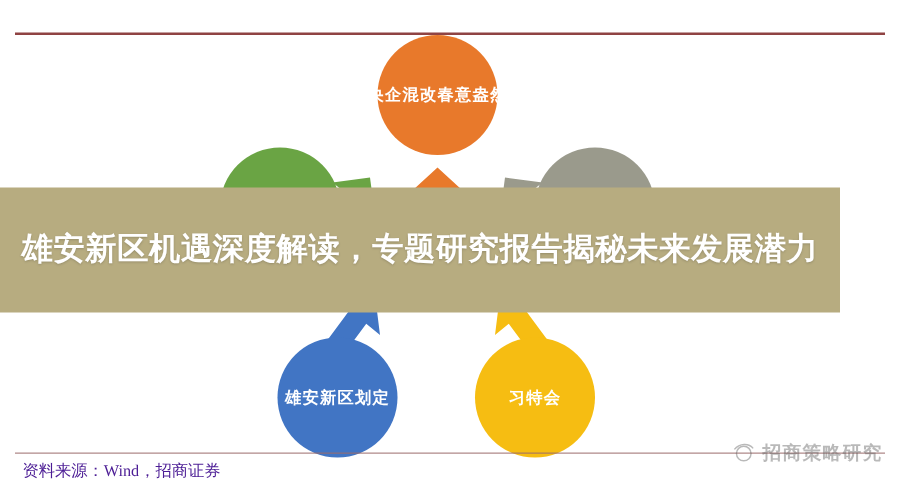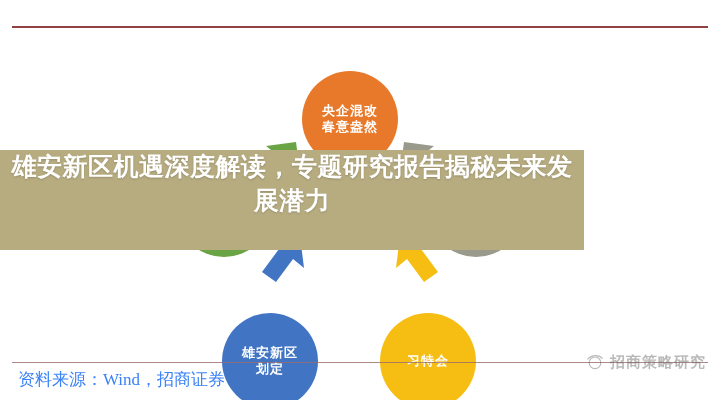--- a/index.html
+++ b/index.html
@@ -21,60 +21,59 @@
   .title-rule{
     position:absolute;left:12px;top:26px;width:696px;height:2px;
     background:#7b2222;opacity:.85;
   }
 
   
   .diagram{position:absolute;left:0;top:30px;width:720px;height:320px;}
 
   .node{
     position:absolute;border-radius:50%;
-    display:flex;flex-direction:column;align-items:center;justify-content:center;
+    display:flex;flex-direction:row;align-items:center;justify-content:center;
     color:#ffffff;font-weight:bold;line-height:1.22;
     text-align:center;letter-spacing:1px;
     font-family:"Liberation Sans","DejaVu Sans",sans-serif;
-    margin-top:43px;
   }
   .node span{display:block;white-space:nowrap;}
 
   .n-orange{left:302px;top:-2px;width:96px;height:96px;background:#e8792b;font-size:13px;}
   .n-green {left:176px;top:88px; width:96px;height:96px;background:#6aa444;font-size:13px;}
   .n-gray  {left:428px;top:88px; width:96px;height:96px;background:#9a9a8c;font-size:13px;}
   .n-blue  {left:222px;top:240px;width:96px;height:96px;background:#4175c4;font-size:13px;}
   .n-yellow{left:380px;top:240px;width:96px;height:96px;background:#f6bd12;font-size:13px;}
 
   
   .arrow{position:absolute;}
 
   
   .overlay{
-    position:absolute;left:0;top:150px;width:584px;height:100px;
+    position:absolute;left:0;top:150px;width:672px;height:100px;
     background:#b7ac80;
-    display:flex;justify-content:center;
+    display:flex;align-items:center;justify-content:center;
   }
   .overlay-text{
     width:660px;text-align:center;color:#ffffff;
     font-weight:bold;font-size:25px;line-height:1.35;
     letter-spacing:.5px;
     text-shadow:0 1px 2px rgba(0,0,0,.18);
     font-family:"Liberation Sans","DejaVu Sans",sans-serif;
   }
 
   
   .foot-rule{
     position:absolute;left:12px;top:362px;width:696px;height:1px;
     background:#9b6b6b;opacity:.8;
   }
   .source{
     position:absolute;left:18px;top:368px;
     font-family:"Liberation Serif","DejaVu Serif",serif;
-    font-size:17px;color:#3b82f6;white-space:nowrap;
+    font-size:13px;color:#4c1d95;white-space:nowrap;
   }
   .watermark{
     position:absolute;right:14px;top:352px;
     display:flex;align-items:center;gap:5px;
     opacity:.42;color:#5a5a5a;
     font-family:"Liberation Serif","DejaVu Serif",serif;
     font-size:15px;font-weight:bold;letter-spacing:1px;white-space:nowrap;
   }
   .wm-logo{width:20px;height:20px;flex:0 0 auto;}
 </style>

